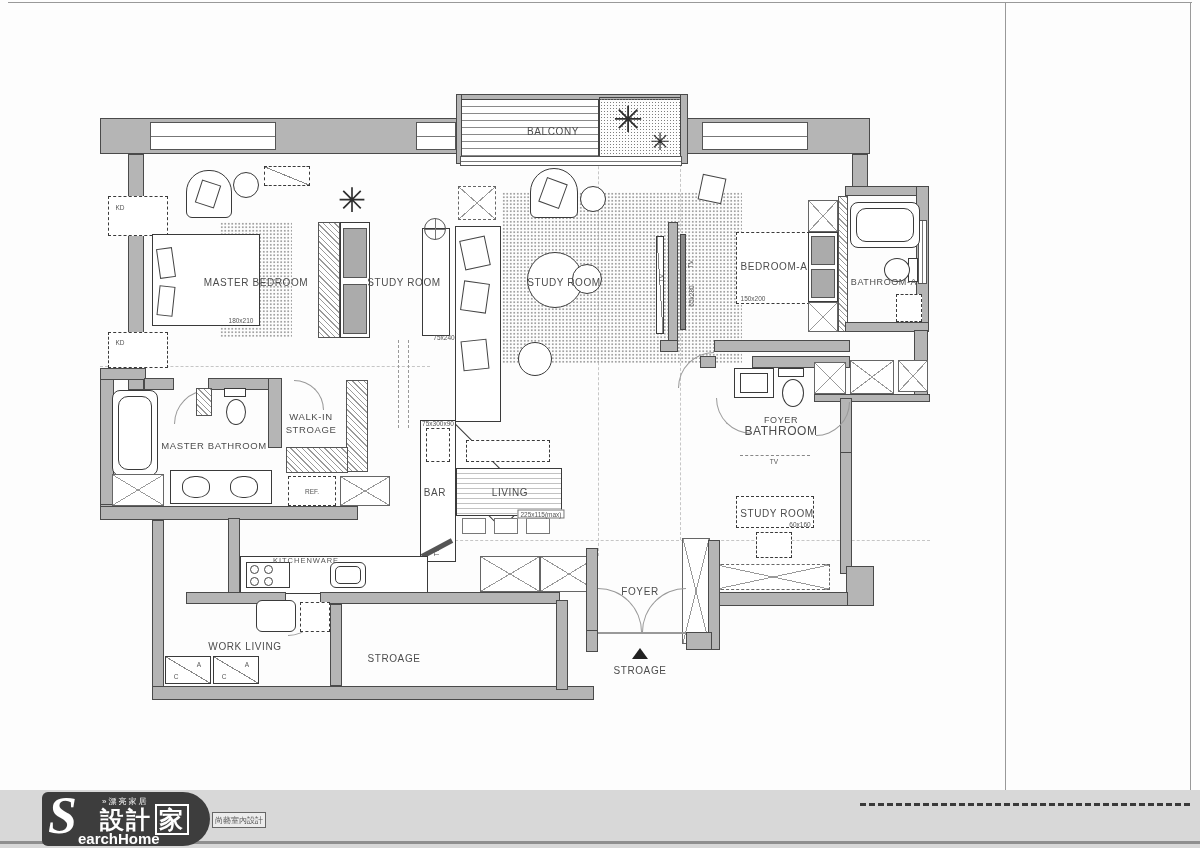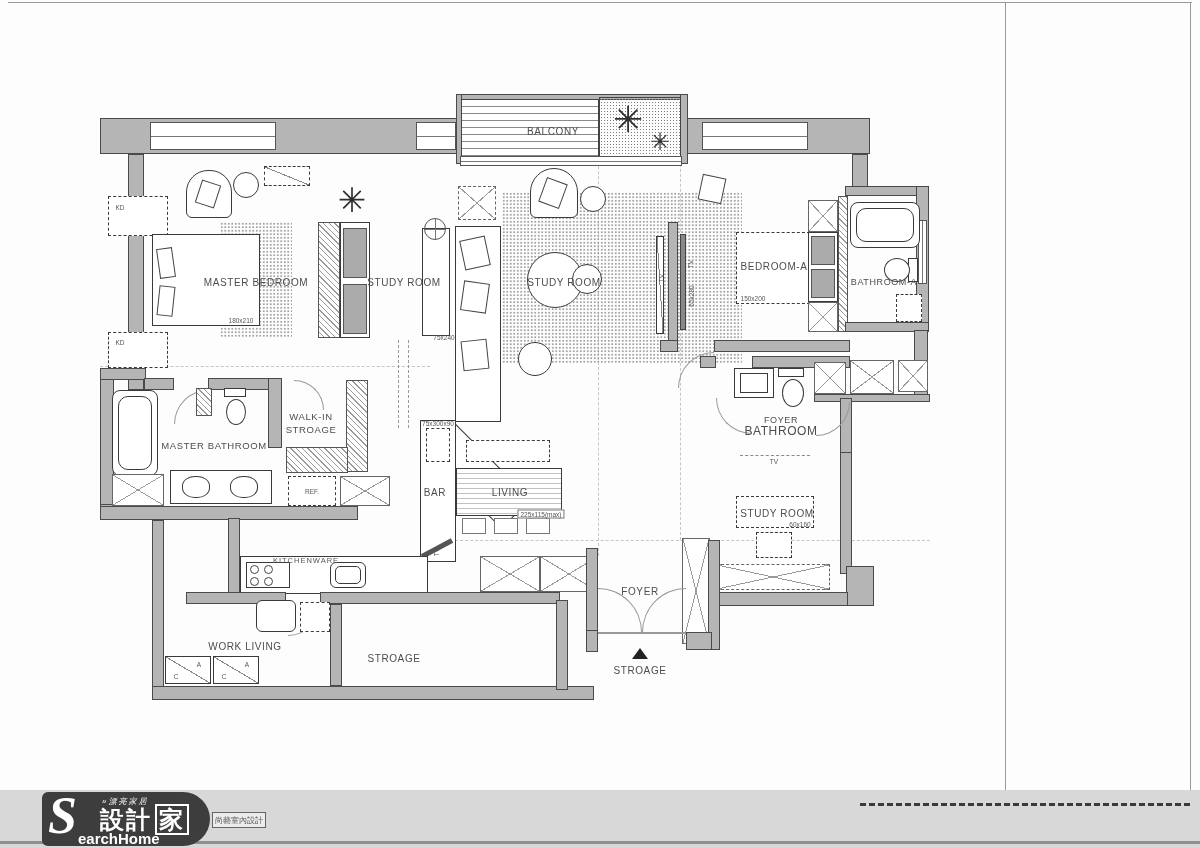--- a/index.html
+++ b/index.html
@@ -355,21 +355,21 @@
     
     
   </div>
 
   <div id="footerband"></div>
   <div class="abs" style="left:860px;top:803px;width:330px;height:0;border-top:3px dashed #3a3a3a;"></div>
   <div id="footerline"></div>
 
   <div id="badge">
     <div class="abs" style="left:6px;top:-6px;color:#fff;font-family:'Liberation Serif',serif;font-style:italic;font-weight:bold;font-size:52px;">S</div>
-    <div class="abs" style="left:60px;top:4px;color:#fff;font-size:8px;letter-spacing:2px;font-style:italic;">»漂亮家居</div>
+    <div class="abs" style="left:60px;top:4px;color:#fff;font-size:8px;letter-spacing:2px;">»漂亮家居</div>
     <div class="abs" style="left:58px;top:12px;color:#fff;font-size:24px;font-weight:bold;letter-spacing:2px;">
       <span>設計</span><span style="border:2px solid #fff;padding:0 2px;margin-left:3px;">家</span>
     </div>
     <div class="abs" style="left:36px;top:38px;color:#fff;font-size:15px;font-weight:bold;">earchHome</div>
   </div>
   <div class="abs" style="left:212px;top:812px;width:54px;height:16px;border:1px solid #666;background:#ececec;color:#555;font-size:8px;text-align:center;line-height:16px;">尚藝室內設計</div>
 
 </div>
 
 </body></html>

